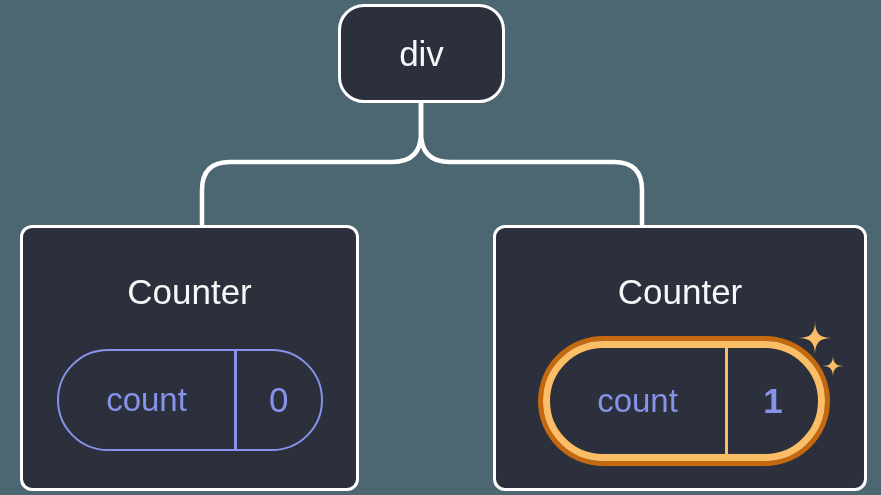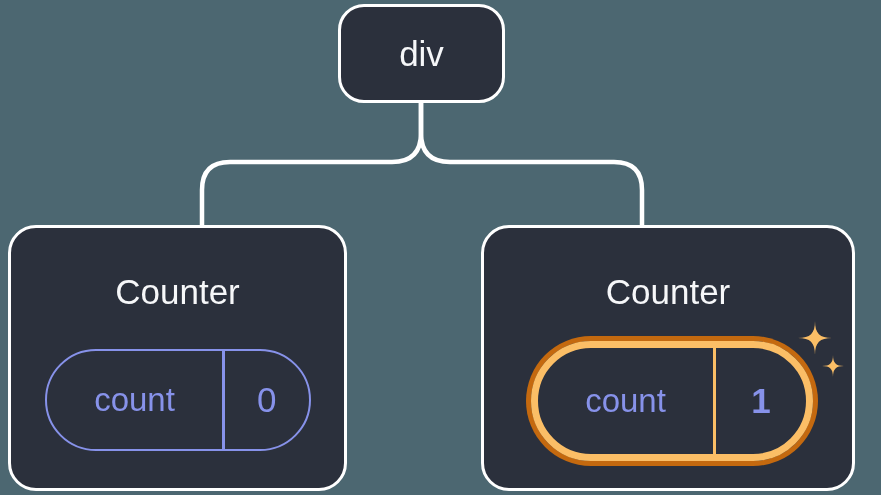--- a/index.html
+++ b/index.html
@@ -15,22 +15,22 @@
   .connector-svg { z-index:1; }
   .sparkle-svg  { z-index:6; }
   .node {
     position:absolute; left:338px; top:4px; width:167px; height:99px;
     background:#2B303C; border:3px solid #FFFFFF; border-radius:26px;
     box-sizing:border-box; display:flex; align-items:center; justify-content:center;
     color:#F6F7F9; font-size:35px; z-index:2;
   }
   .card {
     position:absolute; top:225px; height:266px;
-    background:#2B303C; border:3px solid #FFFFFF; border-radius:28px;
-    box-sizing:border-box; z-index:2;
+    background:#2B303C; border:3px solid #FFFFFF; border-radius:12px;
+    box-sizing:border-box; z-index:2;margin-left:12px;
   }
   .card-left  { left:8px;   width:339px; }
   .card-right { left:481px; width:374px; }
   .card-title {
     position:absolute; top:44px; left:0; width:100%;
     text-align:center; color:#F6F7F9; font-size:35px;
   }
   .pill {
     position:absolute; box-sizing:border-box;
     display:flex; align-items:stretch;

